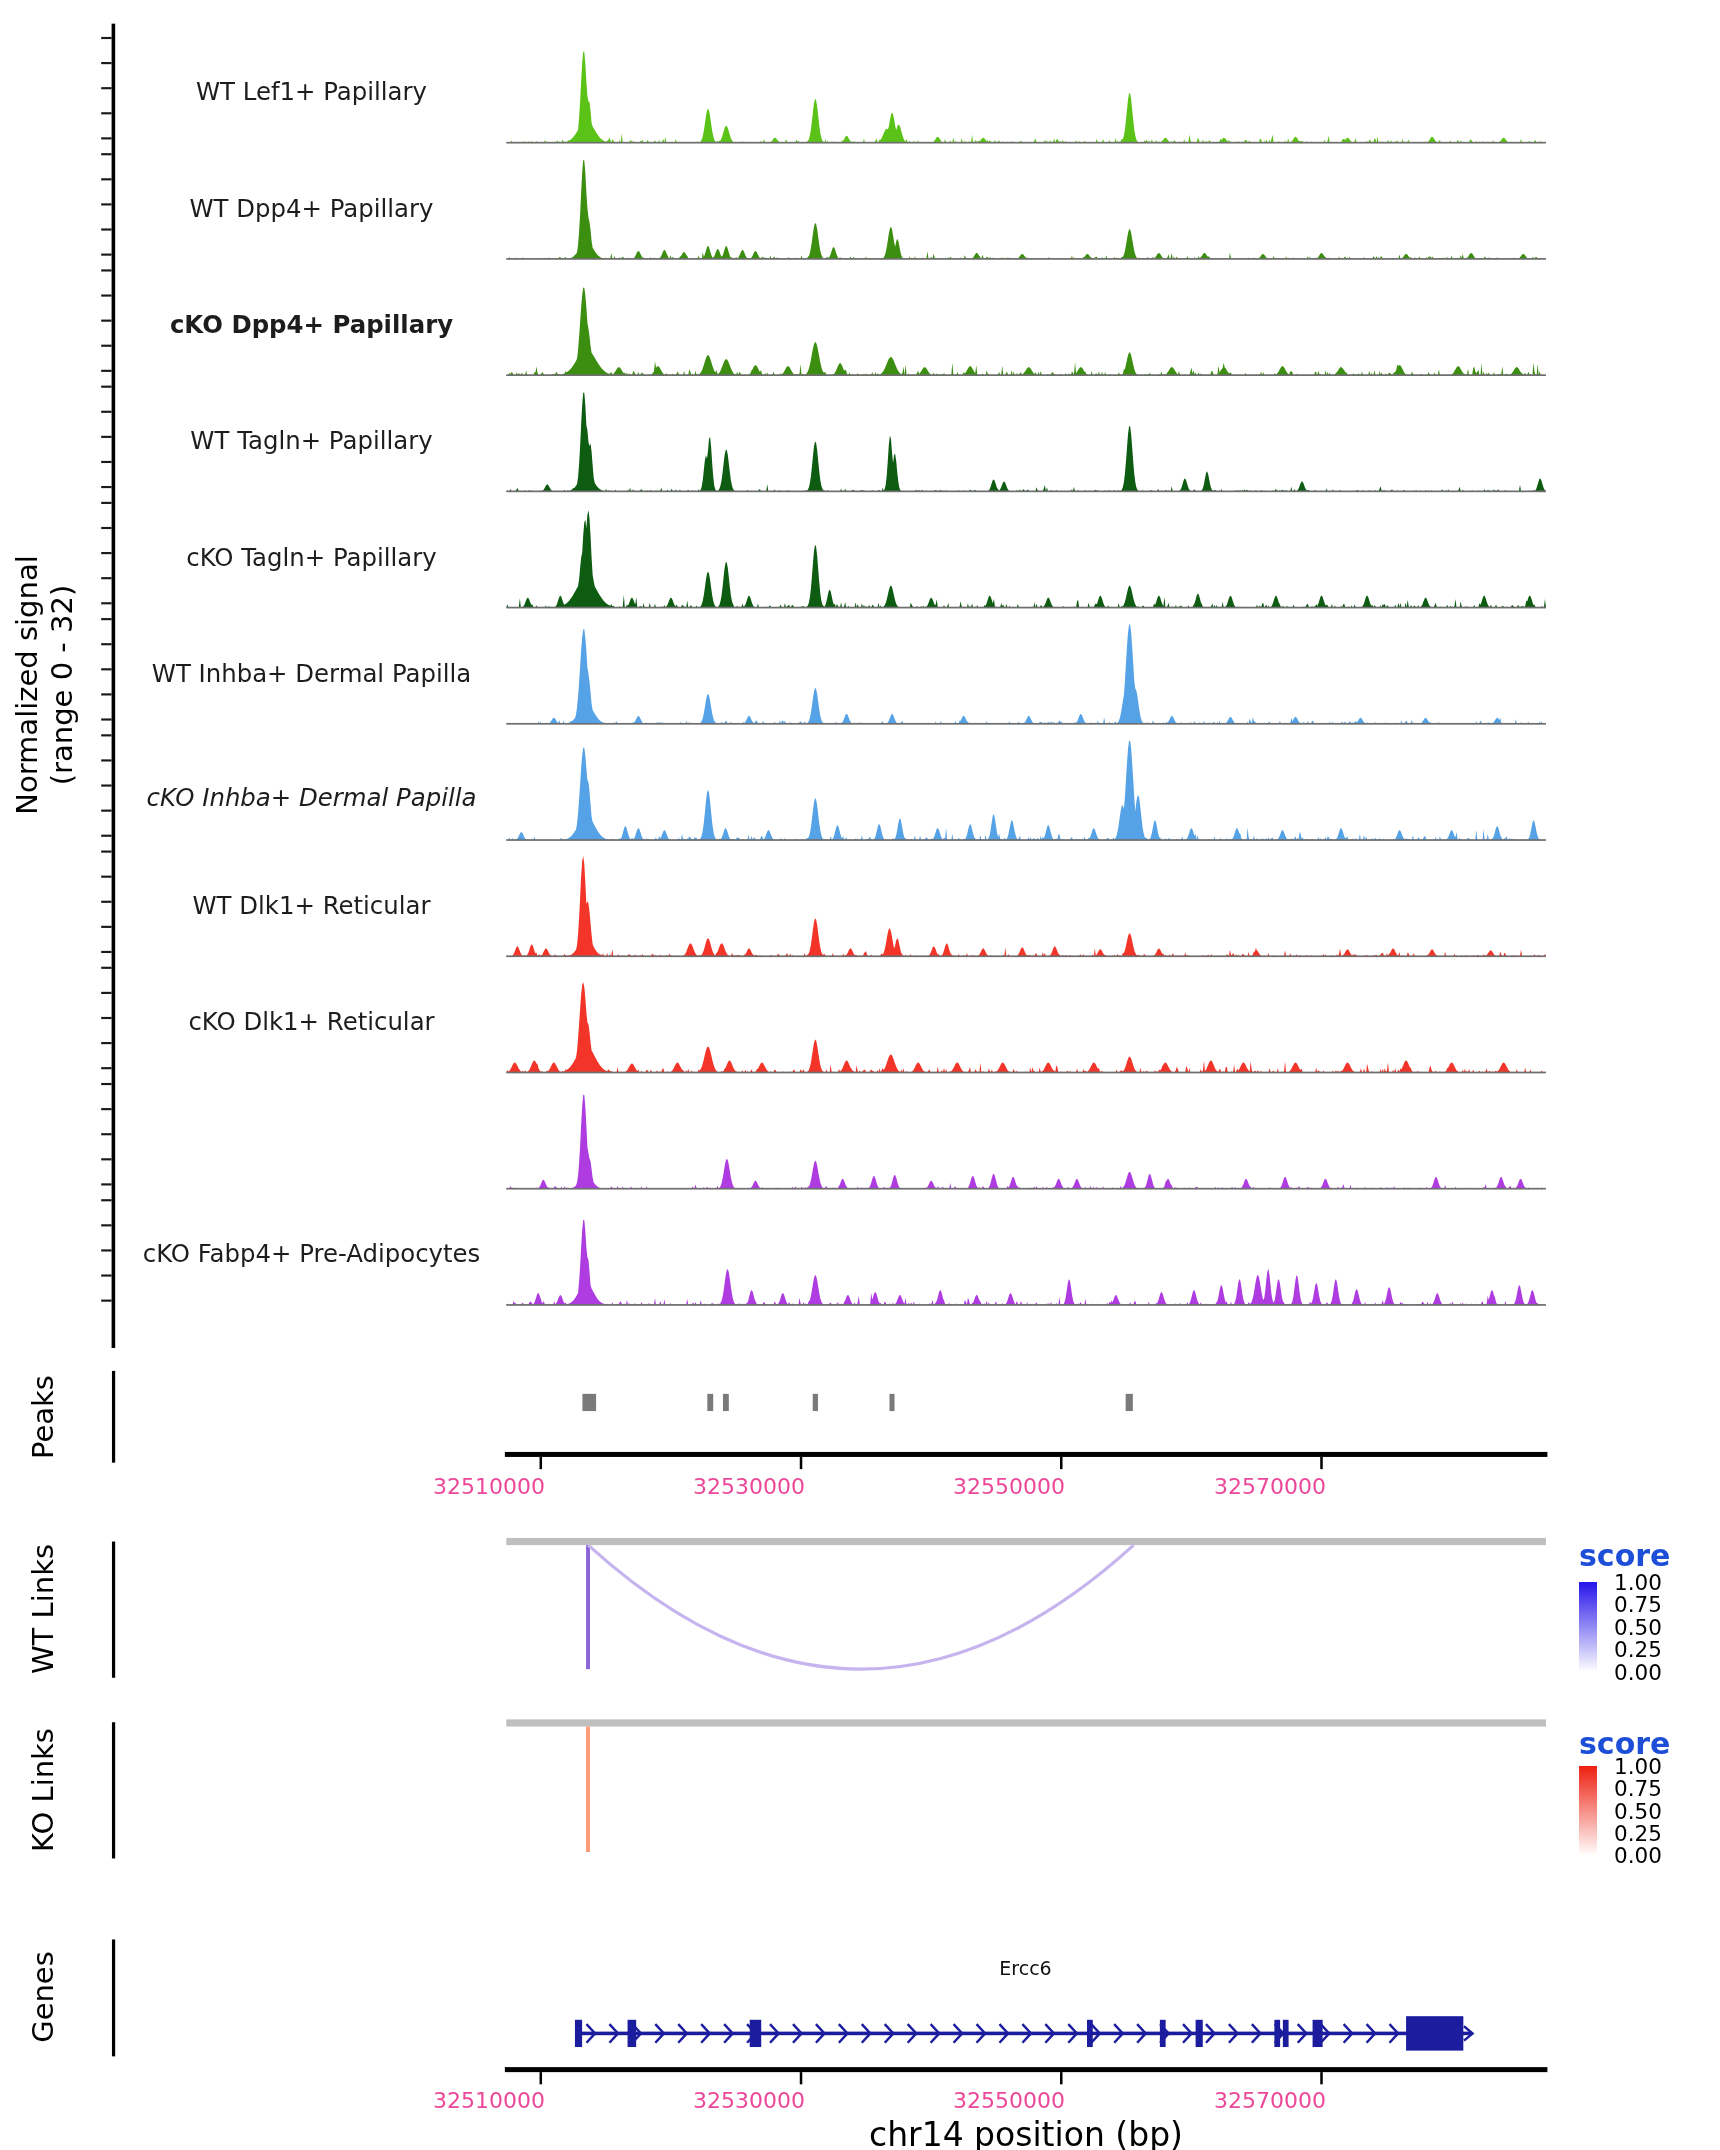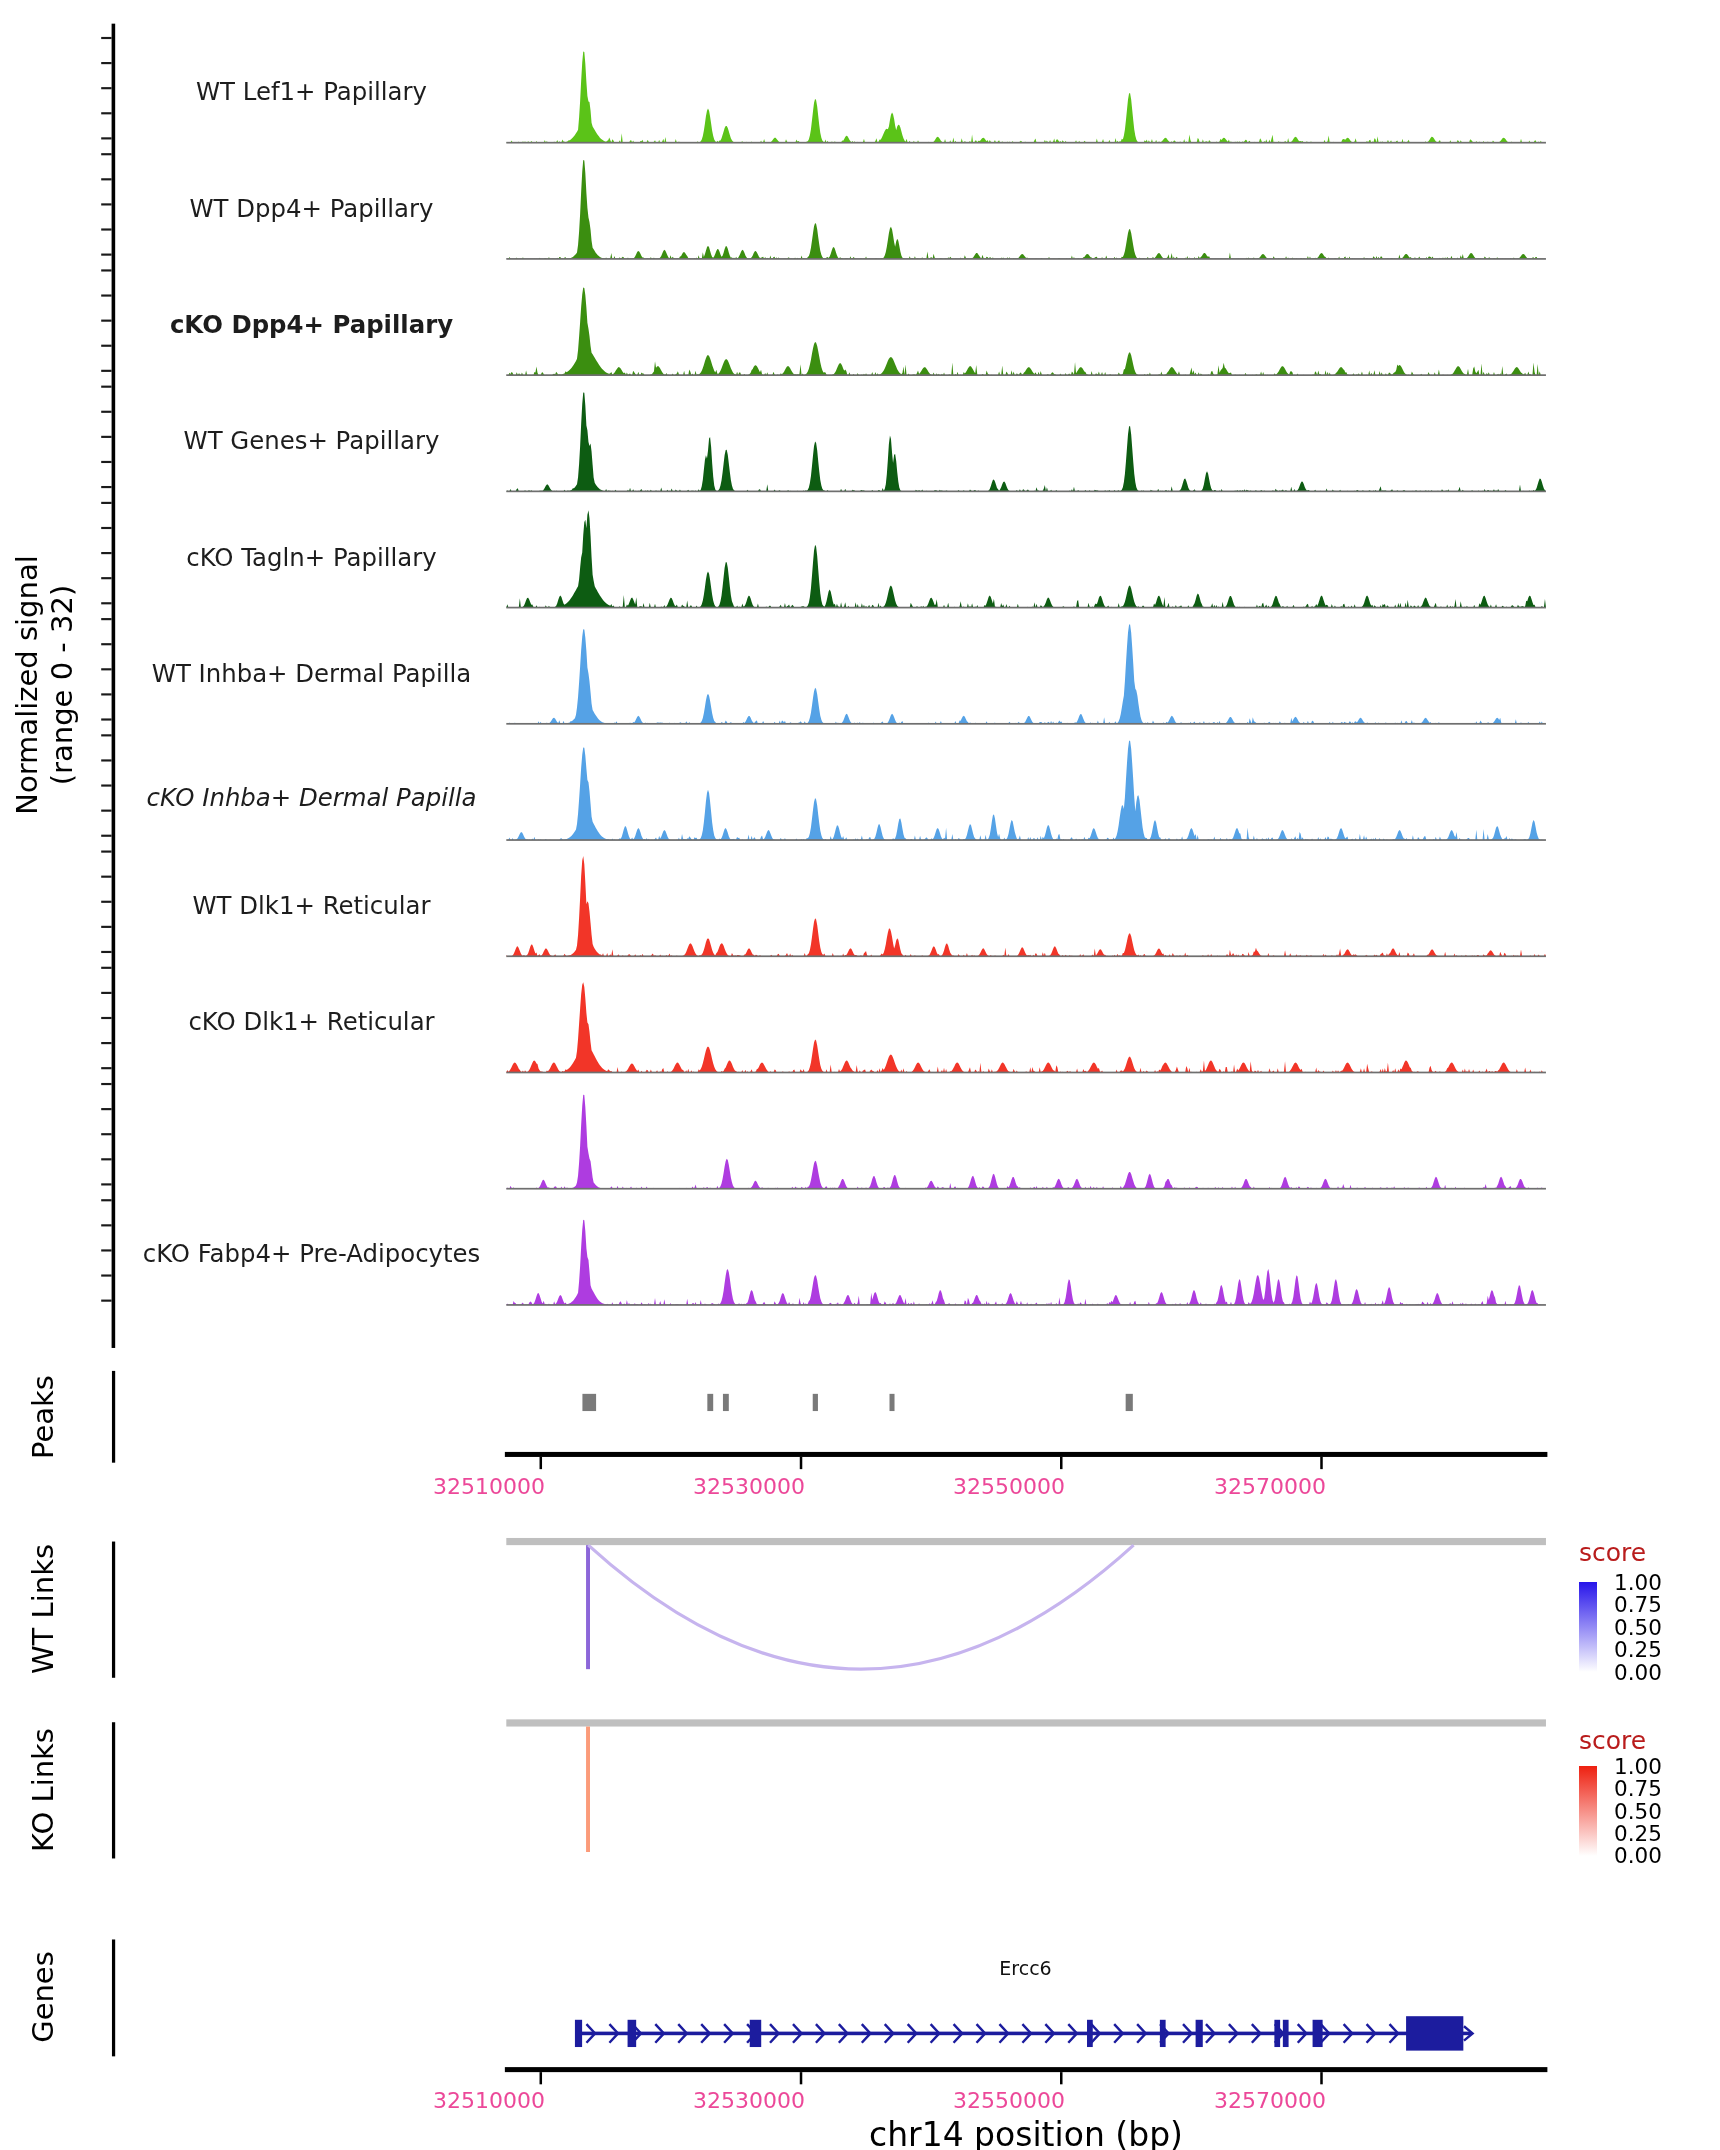--- a/index.html
+++ b/index.html
@@ -21,21 +21,21 @@
   }
   .tick-label{
     width:215px;text-align:left;font-size:22px;color:#ec4899;white-space:nowrap;
   }
   .axis-title{
     width:502px;text-align:center;font-size:33px;color:#000;white-space:nowrap;
   }
   .gene-name{
     width:215px;text-align:center;font-size:19px;color:#111;white-space:nowrap;
   }
-  .legend-title{font-size:25px;color:#b91c1c;white-space:nowrap;}
+  .legend-title{font-size:30px;color:#1d4ed8;white-space:nowrap;font-weight:bold;}
   .legend-tick{font-size:21.5px;color:#000;white-space:nowrap;}
   .legend-bar{width:18px;height:90px;}
   svg{position:absolute;left:0;top:0;}
 </style>
 </head>
 <body>
 
 <div id="figure">
 
   <svg id="gfx" width="1721" height="2151" viewBox="0 0 2400 3000">
@@ -225,21 +225,21 @@
   <div class="abs rot-label" style="left:27px;top:685px;">Normalized signal</div>
   <div class="abs rot-label" style="left:62px;top:685px;">(range 0 - 32)</div>
   <div class="abs rot-label" style="left:43px;top:1417px;">Peaks</div>
   <div class="abs rot-label" style="left:43px;top:1609px;">WT Links</div>
   <div class="abs rot-label" style="left:43px;top:1790px;">KO Links</div>
   <div class="abs rot-label" style="left:43px;top:1997px;">Genes</div>
 
   <div class="abs track-label" style="top:75px;">WT Lef1+ Papillary</div>
   <div class="abs track-label" style="top:192px;">WT Dpp4+ Papillary</div>
   <div class="abs track-label" style="top:308px;font-weight:bold;">cKO Dpp4+ Papillary</div>
-  <div class="abs track-label" style="top:424px;">WT Genes+ Papillary</div>
+  <div class="abs track-label" style="top:424px;">WT Tagln+ Papillary</div>
   <div class="abs track-label" style="top:541px;">cKO Tagln+ Papillary</div>
   <div class="abs track-label" style="top:657px;">WT Inhba+ Dermal Papilla</div>
   <div class="abs track-label" style="top:781px;font-style:italic;">cKO Inhba+ Dermal Papilla</div>
   <div class="abs track-label" style="top:889px;">WT Dlk1+ Reticular</div>
   <div class="abs track-label" style="top:1005px;">cKO Dlk1+ Reticular</div>
   <div class="abs track-label" style="top:1237px;">cKO Fabp4+ Pre-Adipocytes</div>
 
   <div class="abs tick-label" style="left:433px;top:1474px;">32510000</div>
   <div class="abs tick-label" style="left:693px;top:1474px;">32530000</div>
   <div class="abs tick-label" style="left:953px;top:1474px;">32550000</div>

